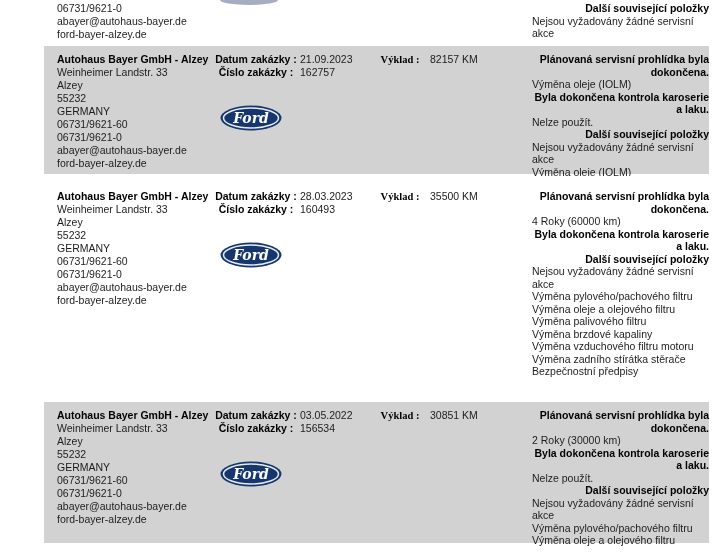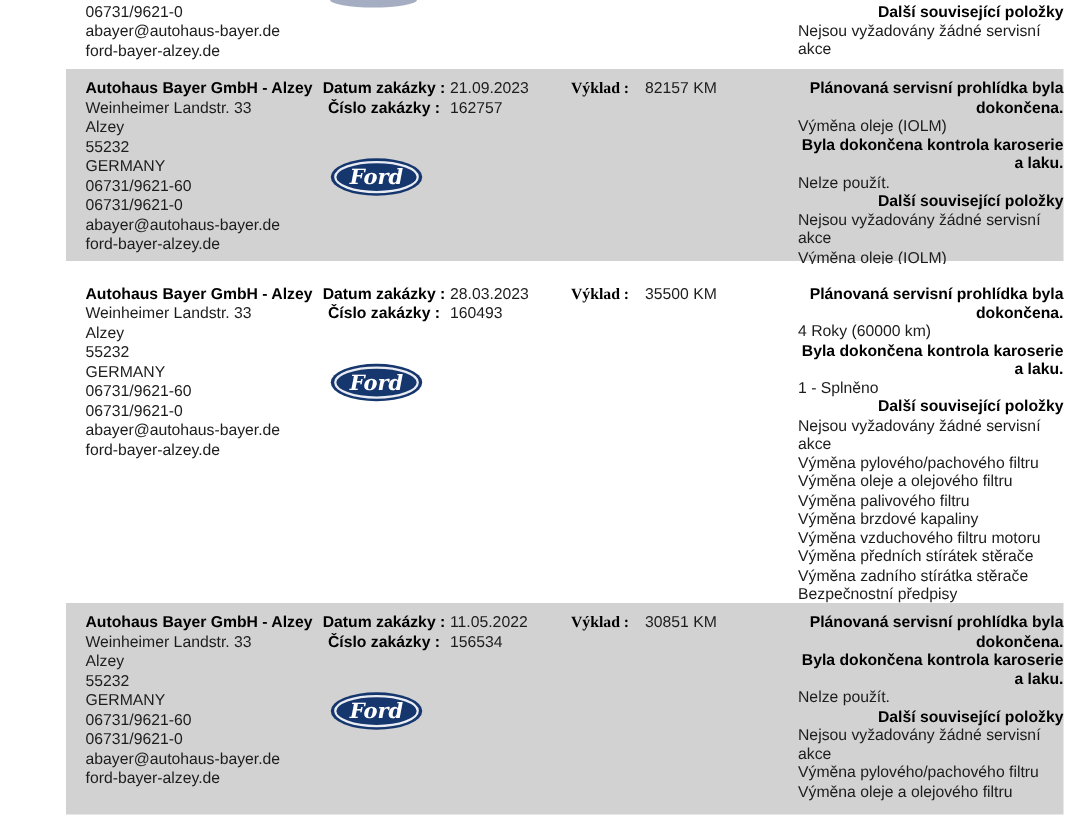--- a/index.html
+++ b/index.html
@@ -131,29 +131,27 @@
     <div>
       <div class="kv mileage">
           <span class="k">Výklad :</span>
           <span class="v">35500 KM</span>
         </div>
     </div>
     <div class="svc-col">
         <div class="line bold">Plánovaná servisní prohlídka byla dokončena.</div>
         <div class="line">4 Roky (60000 km)</div>
         <div class="line bold">Byla dokončena kontrola karoserie a laku.</div>
-        <div class="line">1 - Splněno</div>
         <div class="line bold">Další související položky</div>
         <div class="line">Nejsou vyžadovány žádné servisní akce</div>
         <div class="line">Výměna pylového/pachového filtru</div>
         <div class="line">Výměna oleje a olejového filtru</div>
         <div class="line">Výměna palivového filtru</div>
         <div class="line">Výměna brzdové kapaliny</div>
         <div class="line">Výměna vzduchového filtru motoru</div>
-        <div class="line">Výměna předních stírátek stěrače</div>
         <div class="line">Výměna zadního stírátka stěrače</div>
         <div class="line">Bezpečnostní předpisy</div>
       </div>
   </div>
 </div>
 
 <div id="row3" class="block">
   <div class="grid">
     <div>
       <div class="dealer-name">Autohaus Bayer GmbH - Alzey</div>
@@ -164,40 +162,41 @@
           <div class="line">GERMANY</div>
           <div class="line">06731/9621-60</div>
           <div class="line">06731/9621-0</div>
           <div class="line">abayer@autohaus-bayer.de</div>
           <div class="line">ford-bayer-alzey.de</div>
         </div>
     </div>
     <div>
       <div class="kv">
           <span class="k">Datum zakázky :</span>
-          <span class="v">11.05.2022</span>
+          <span class="v">03.05.2022</span>
         </div>
       <div class="kv">
           <span class="k">Číslo zakázky :</span>
           <span class="v">156534</span>
         </div>
       <svg class="ford-logo" viewBox="0 0 248 104" aria-hidden="true">
         <ellipse cx="124" cy="52" rx="122" ry="50" fill="#16366e"></ellipse>
         <ellipse cx="124" cy="52" rx="110" ry="40" fill="none" stroke="#e9edf3" stroke-width="6"></ellipse>
         <text x="124" y="71" text-anchor="middle" font-family="DejaVu Serif, serif" font-style="italic" font-weight="bold" font-size="56" fill="#ffffff">Ford</text>
       </svg>
     </div>
     <div>
       <div class="kv mileage">
           <span class="k">Výklad :</span>
           <span class="v">30851 KM</span>
         </div>
     </div>
     <div class="svc-col">
         <div class="line bold">Plánovaná servisní prohlídka byla dokončena.</div>
+        <div class="line">2 Roky (30000 km)</div>
         <div class="line bold">Byla dokončena kontrola karoserie a laku.</div>
         <div class="line">Nelze použít.</div>
         <div class="line bold">Další související položky</div>
         <div class="line">Nejsou vyžadovány žádné servisní akce</div>
         <div class="line">Výměna pylového/pachového filtru</div>
         <div class="line">Výměna oleje a olejového filtru</div>
       </div>
   </div>
 </div>
 

